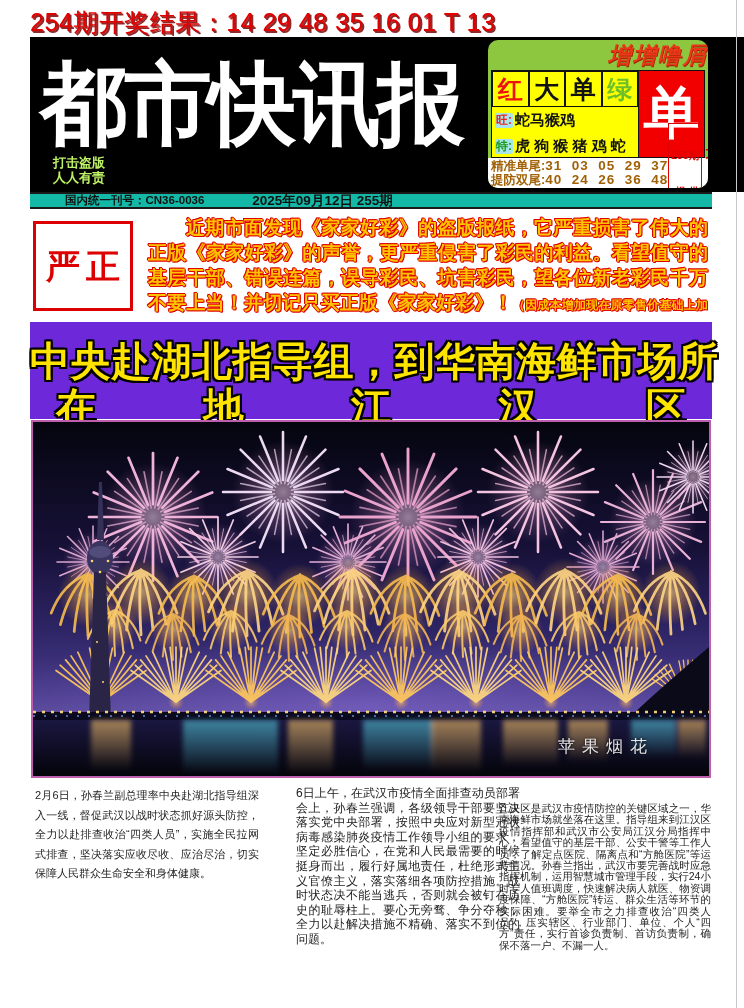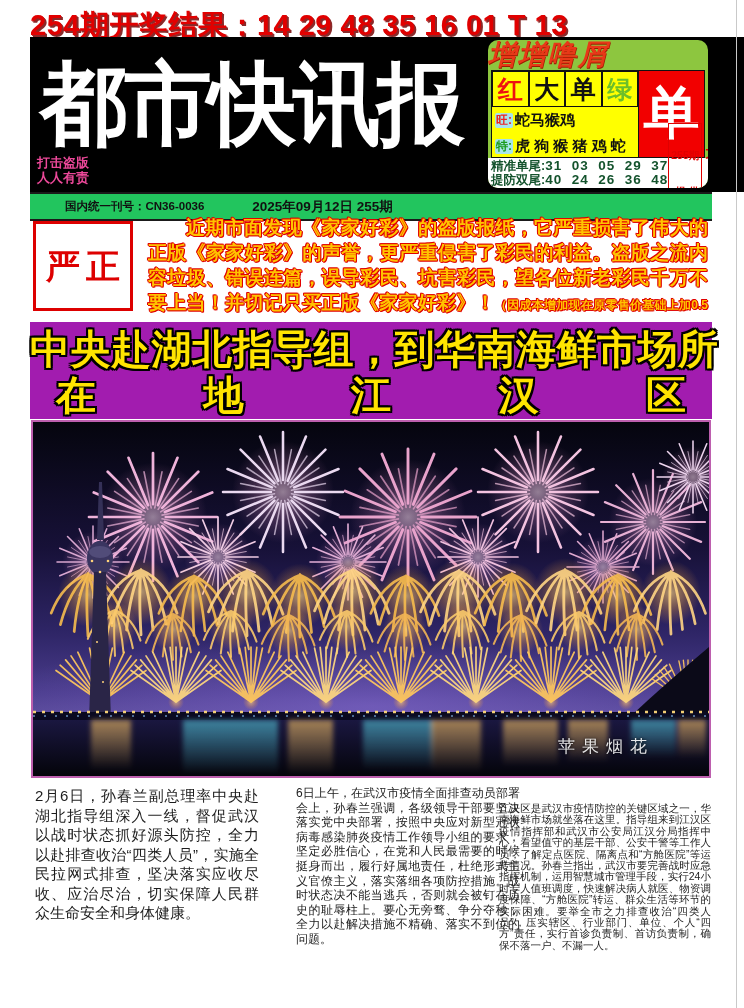--- a/index.html
+++ b/index.html
@@ -2,92 +2,92 @@
 <html><head>
 <meta charset="utf-8">
 <style>
   * { margin:0; padding:0; box-sizing:border-box; }
   html,body { background:#fff; }
   body { font-family:"Liberation Sans", sans-serif; width:744px; height:1008px; position:relative; overflow:hidden; }
   .abs { position:absolute; }
 
   
   .result-line {
-    left:30px; top:6px; font-size:29px; font-weight:700; color:#e10000;
+    left:30px; top:6px; font-size:25px; font-weight:400; color:#e10000;
     letter-spacing:0.5px; text-shadow:2px 2px 0 #8a2a2a, 1px 1px 0 #b33;
     white-space:nowrap;
   }
 
   
   .masthead { left:30px; top:37px; width:738px; height:155px; background:#000;text-decoration:underline; }
   .masthead-title {
     position:absolute; left:10px; top:8px; width:460px; color:#fff;
     font-size:90px; font-weight:900; line-height:118px; letter-spacing:-3px;
     transform:scaleX(0.97); transform-origin:left; white-space:nowrap;
   }
-  .anti-piracy { position:absolute; left:7px; top:118px; color:#ec4899; font-size:13px; font-weight:bold; line-height:15px; }
+  .anti-piracy { position:absolute; left:23px; top:118px; color:#bef264; font-size:13px; font-weight:bold; line-height:15px; }
 
   
   .tip-panel { position:absolute; left:458px; top:3px; width:220px; height:148px;
     background:#8dc63f; border-radius:10px; overflow:hidden; }
-  .tip-header { height:30px; line-height:30px; text-align:left; font-size:28px; font-weight:900;
+  .tip-header { height:30px; line-height:30px; text-align:right; font-size:23px; font-weight:900;
     font-style:italic; color:#e83818; text-shadow:0.5px 0.5px 0 #9a1c00; letter-spacing:2px; }
   .tip-body { display:flex; height:88px; padding:0 3px; }
   .tip-left { width:148px; background:#ffff00; border:1px solid #111; }
   .tip-cells { display:grid; grid-template-columns:repeat(4,1fr); height:36px; }
   .tip-cell { border:1.5px solid #111; border-left-width:0.75px; border-right-width:0.75px;
     display:flex; align-items:center; justify-content:center; font-size:25px; font-weight:900; background:#ffff00; }
   .c-red { color:#ee1111; } .c-black { color:#111; } .c-green { color:#6abf2a; }
   .tip-row { height:26px; display:flex; align-items:center; padding-left:3px; font-size:15px; font-weight:bold; color:#111; white-space:pre; }
   .badge { display:inline-block; background:#a8e4ea; border-radius:2px; font-size:12px; font-weight:bold;
     padding:0 1px; margin-right:2px; line-height:15px; }
   .badge.wang { color:#e22; } .badge.te { color:#1a9a1a; }
   .tip-big { flex:1; background:#f20000; border:1px solid #111; border-left:none;
     display:flex; align-items:center; justify-content:center; color:#fff; font-size:56px; font-weight:900; }
   .tip-bottom { height:30px; background:#fff; display:flex; align-items:center; padding:0 3px;
     border-radius:0 0 8px 8px; }
   .tip-nums { flex:1; }
-  .tip-num-row { font-size:12.5px; font-weight:bold; color:#14532d; line-height:14px; white-space:pre; }
+  .tip-num-row { font-size:12.5px; font-weight:bold; color:#a16207; line-height:14px; white-space:pre; }
   .tip-num-row .nums { font-size:13.5px; letter-spacing:1px; }
   .provide-box { border:1px solid #e00000; color:#e00000; font-size:10.5px; font-weight:bold;
     line-height:12px; padding:1px 2px; text-align:right; margin-right:3px; white-space:pre; }
   .result-col { color:#e00000; font-size:14px; font-weight:bold; line-height:14px; white-space:pre; }
 
   
-  .info-bar { left:30px; top:192px; width:682px; height:29px; background:#22c55e;
+  .info-bar { left:30px; top:192px; width:682px; height:17px; background:#14b8a6;
     border-top:2px solid #1a1a1a; border-bottom:2px solid #1a1a1a; display:flex; align-items:center; }
   .issn { margin-left:35px; font-size:11.5px; font-weight:bold; color:#111; }
   .date-issue { margin-left:48px; font-size:13.5px; color:#111; font-weight:bold; }
 
   
   .statement { left:30px; top:213px; width:684px; height:105px; }
   .stmt-box { position:absolute; left:3px; top:8px; width:100px; height:90px;
     border:3px solid #dd0000; display:flex; flex-direction:row; align-items:center; justify-content:center; }
   .stmt-box div { color:#dd0000; font-size:34px; font-weight:900; line-height:40px; letter-spacing:6px; margin-left:6px; }
   .stmt-text { position:absolute; left:118px; top:2px; width:560px; font-size:19px; font-weight:900;
     line-height:25px; color:#ffc400; text-indent:2em; text-align:justify;
     text-shadow:1px 0 0 #e00000,-1px 0 0 #e00000,0 1px 0 #e00000,0 -1px 0 #e00000,1px 1px 0 #e00000,-1px -1px 0 #e00000; }
   .stmt-note { font-size:12px; text-indent:0; font-weight:bold; }
 
   
-  .headline { left:30px; top:322px; width:682px; height:97px; background:#a21caf; padding-top:4px; }
+  .headline { left:30px; top:322px; width:682px; height:97px; background:#6d28d9; padding-top:16px; }
   .headline-l1 { text-align:center; font-size:40px; font-weight:900; color:#ffe400; line-height:46px; letter-spacing:0.5px;
     text-shadow:2px 0 0 #000,-2px 0 0 #000,0 2px 0 #000,0 -2px 0 #000,2px 2px 0 #000,-2px -2px 0 #000,2px -2px 0 #000,-2px 2px 0 #000; white-space:nowrap; }
   .headline-l2 { display:flex; justify-content:space-between; padding:0 26px; }
   .headline-l2 span { font-size:40px; font-weight:900; color:#ffe400; line-height:46px;
     text-shadow:2px 0 0 #000,-2px 0 0 #000,0 2px 0 #000,0 -2px 0 #000,2px 2px 0 #000,-2px -2px 0 #000,2px -2px 0 #000,-2px 2px 0 #000; }
 
   
   .photo { left:31px; top:420px; width:680px; height:358px; border:2px solid #bd5fae; background:#05050e; }
   .photo-caption { position:absolute; right:55px; bottom:18px; color:#fff; opacity:0.88;
     font-family:"Liberation Serif", serif; font-size:17px; letter-spacing:7px; text-shadow:0 0 3px #000;padding-left:36px; }
 
   
   .article { position:absolute; top:786px; color:#1c1c1c; text-align:justify; }
-  .article.a1 { left:35px;  width:224px; font-size:15px; line-height:19.5px; }
+  .article.a1 { left:35px;  width:224px; font-size:11px; line-height:19.5px; }
   .article.a2 { left:268px; width:224px; font-size:12px;   line-height:14.6px;margin-left:28px; }
   .article.a3 { left:499px; width:212px; font-size:10.5px; line-height:11.4px;margin-top:17px; }
 
   .page-edge { left:736px; top:0; width:1px; height:1008px; background:#c9c9c9; }
 </style>
 </head>
 <body>
 
 <div class="abs result-line">254期开奖结果：14 29 48 35 16 01 T 13</div>
 
@@ -138,21 +138,21 @@
 
 <div class="abs info-bar">
   <span class="issn">国内统一刊号：CN36-0036</span>
   <span class="date-issue">2025年09月12日  255期</span>
 </div>
 
 <div class="abs statement">
   <div class="stmt-box">
     <div>严正</div>
   </div>
-  <div class="stmt-text"><span>近期市面发现《家家好彩》的盗版报纸，它严重损害了伟大的正版《家家好彩》的声誉，更严重侵害了彩民的利益。盗版之流内容垃圾、错误连篇，误导彩民、坑害彩民，望各位新老彩民千万不要上当！并切记只买正版《家家好彩》！</span><span class="stmt-note">（因成本增加现在原零售价基础上加0.5毛）</span></div>
+  <div class="stmt-text"><span>近期市面发现《家家好彩》的盗版报纸，它严重损害了伟大的正版《家家好彩》的声誉，更严重侵害了彩民的利益。看望值守的基层干部、错误连篇，误导彩民、坑害彩民，望各位新老彩民千万不要上当！并切记只买正版《家家好彩》！</span><span class="stmt-note">（因成本增加现在原零售价基础上加0.5毛）</span></div>
 </div>
 
 <div class="abs headline">
   <div class="headline-l1">中央赴湖北指导组，到华南海鲜市场所</div>
   <div class="headline-l2">
     <span>在</span>
     <span>地</span>
     <span>江</span>
     <span>汉</span>
     <span>区</span>

